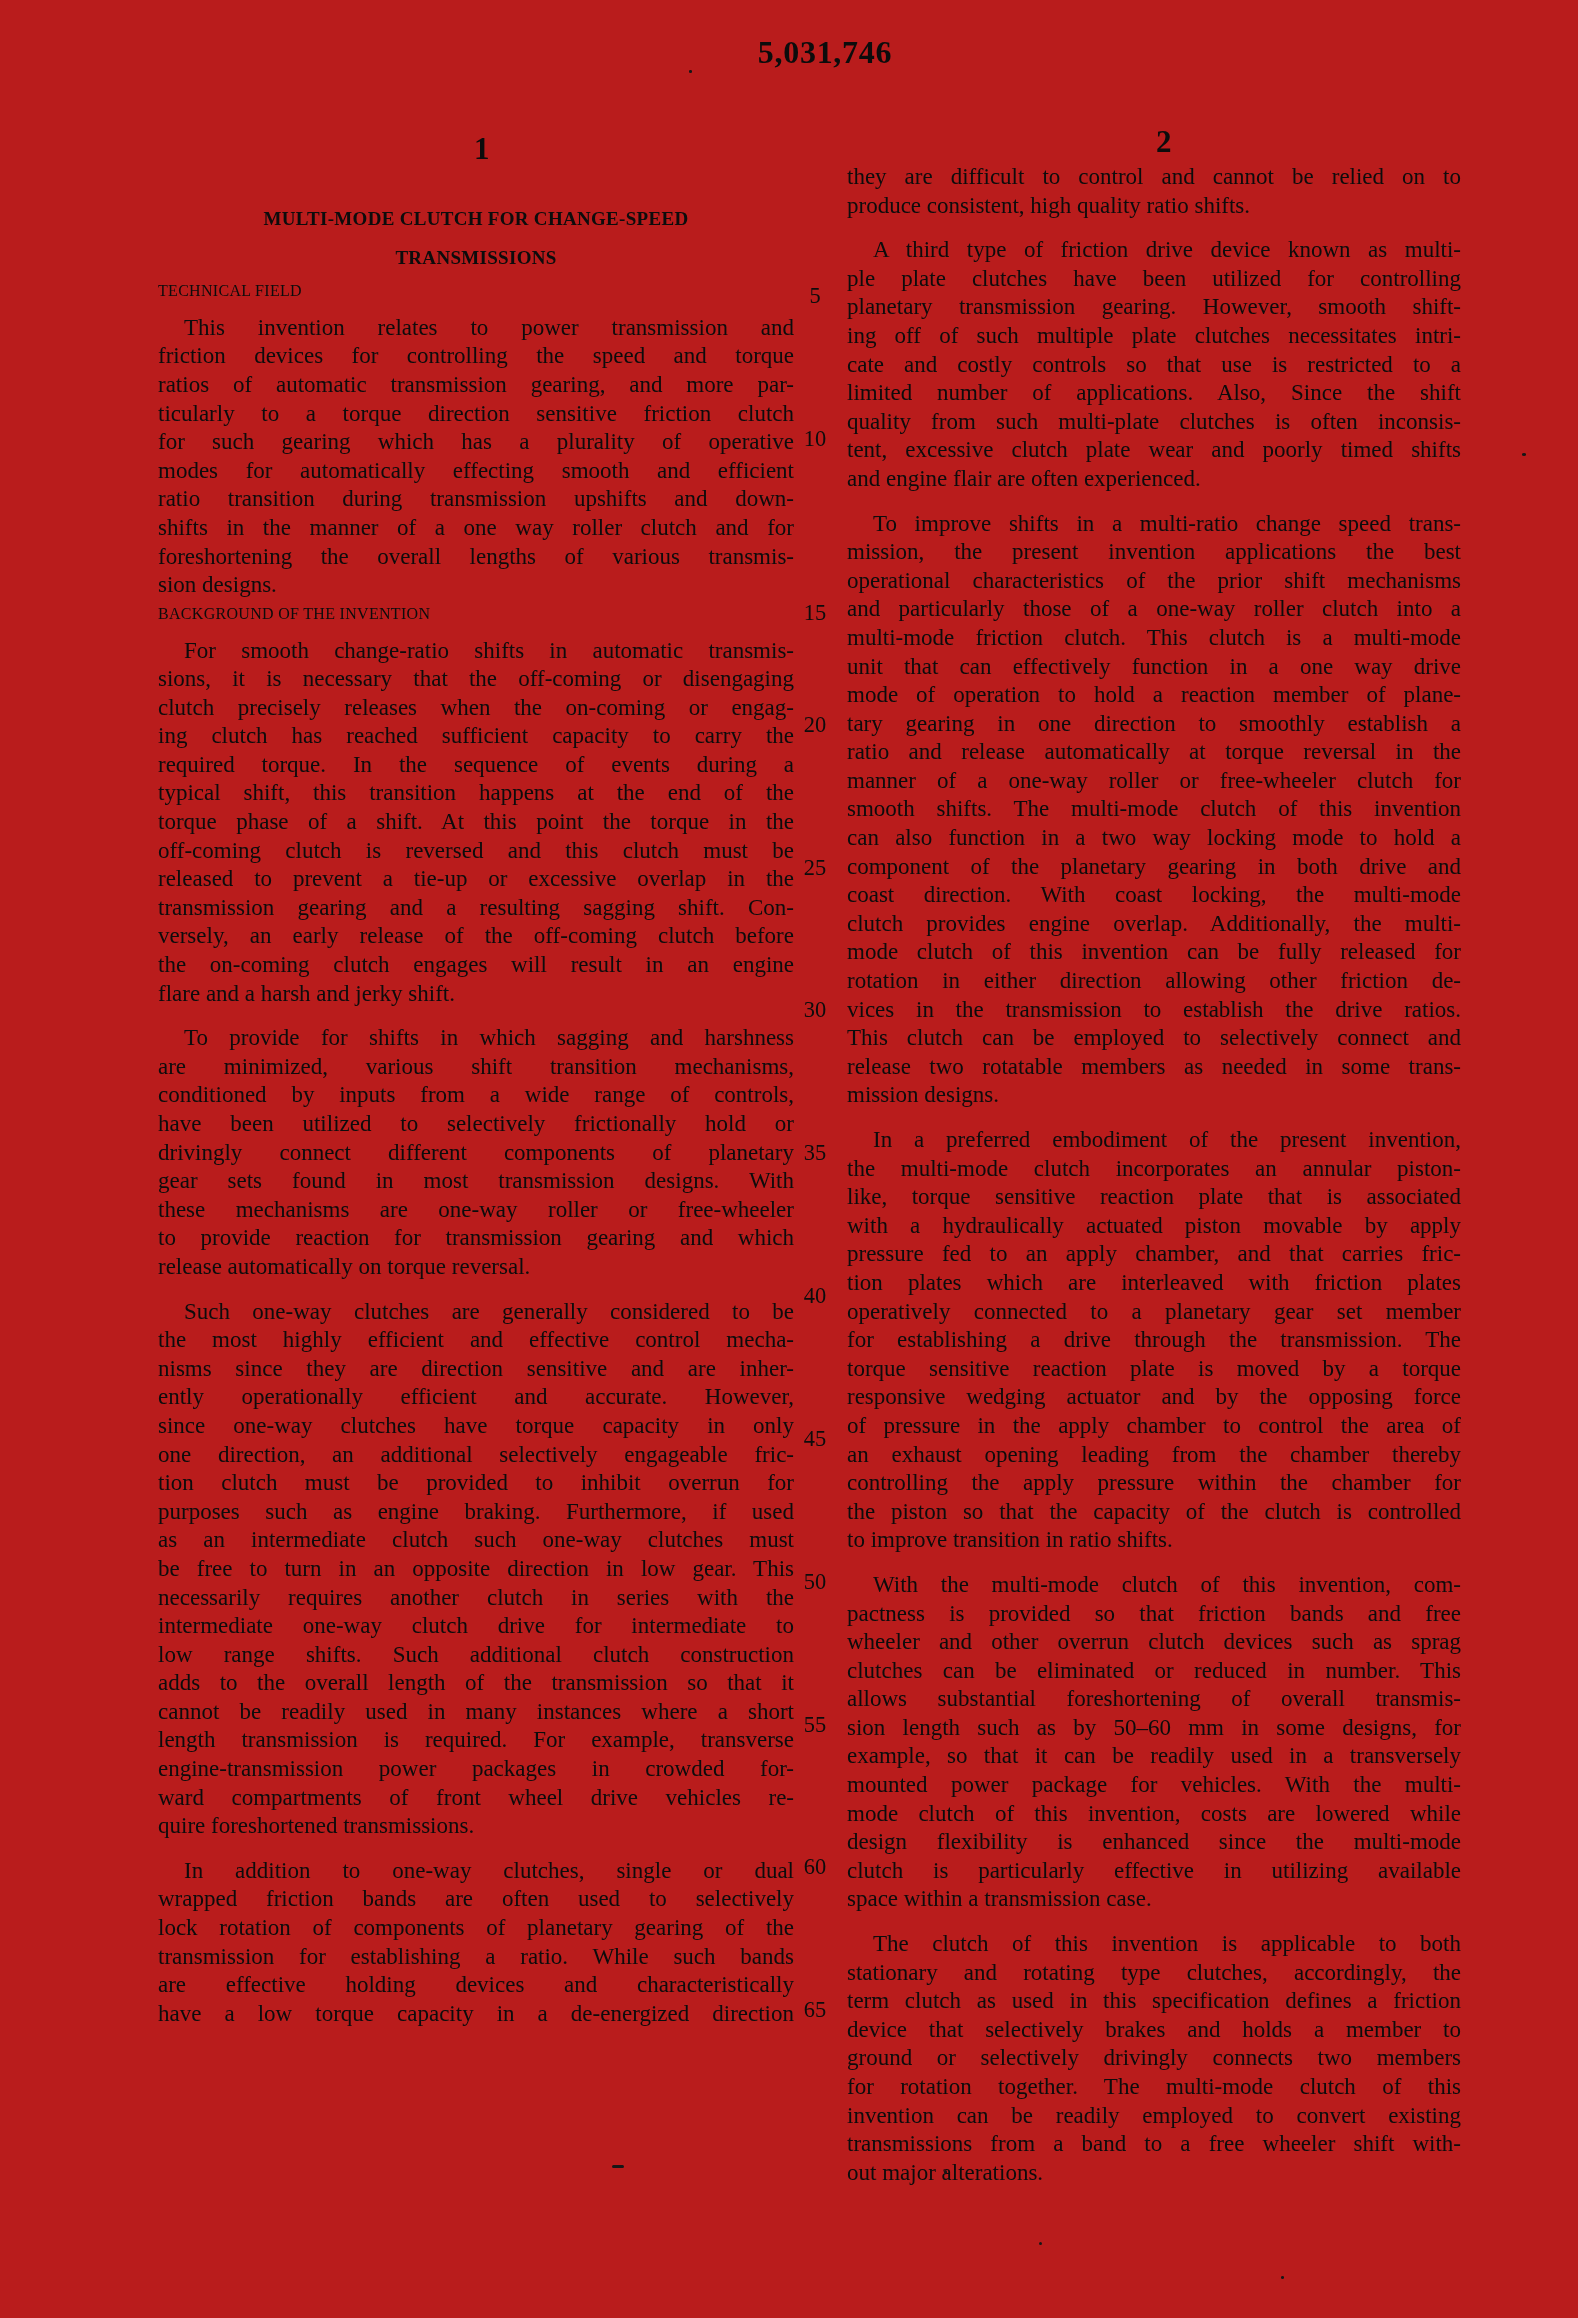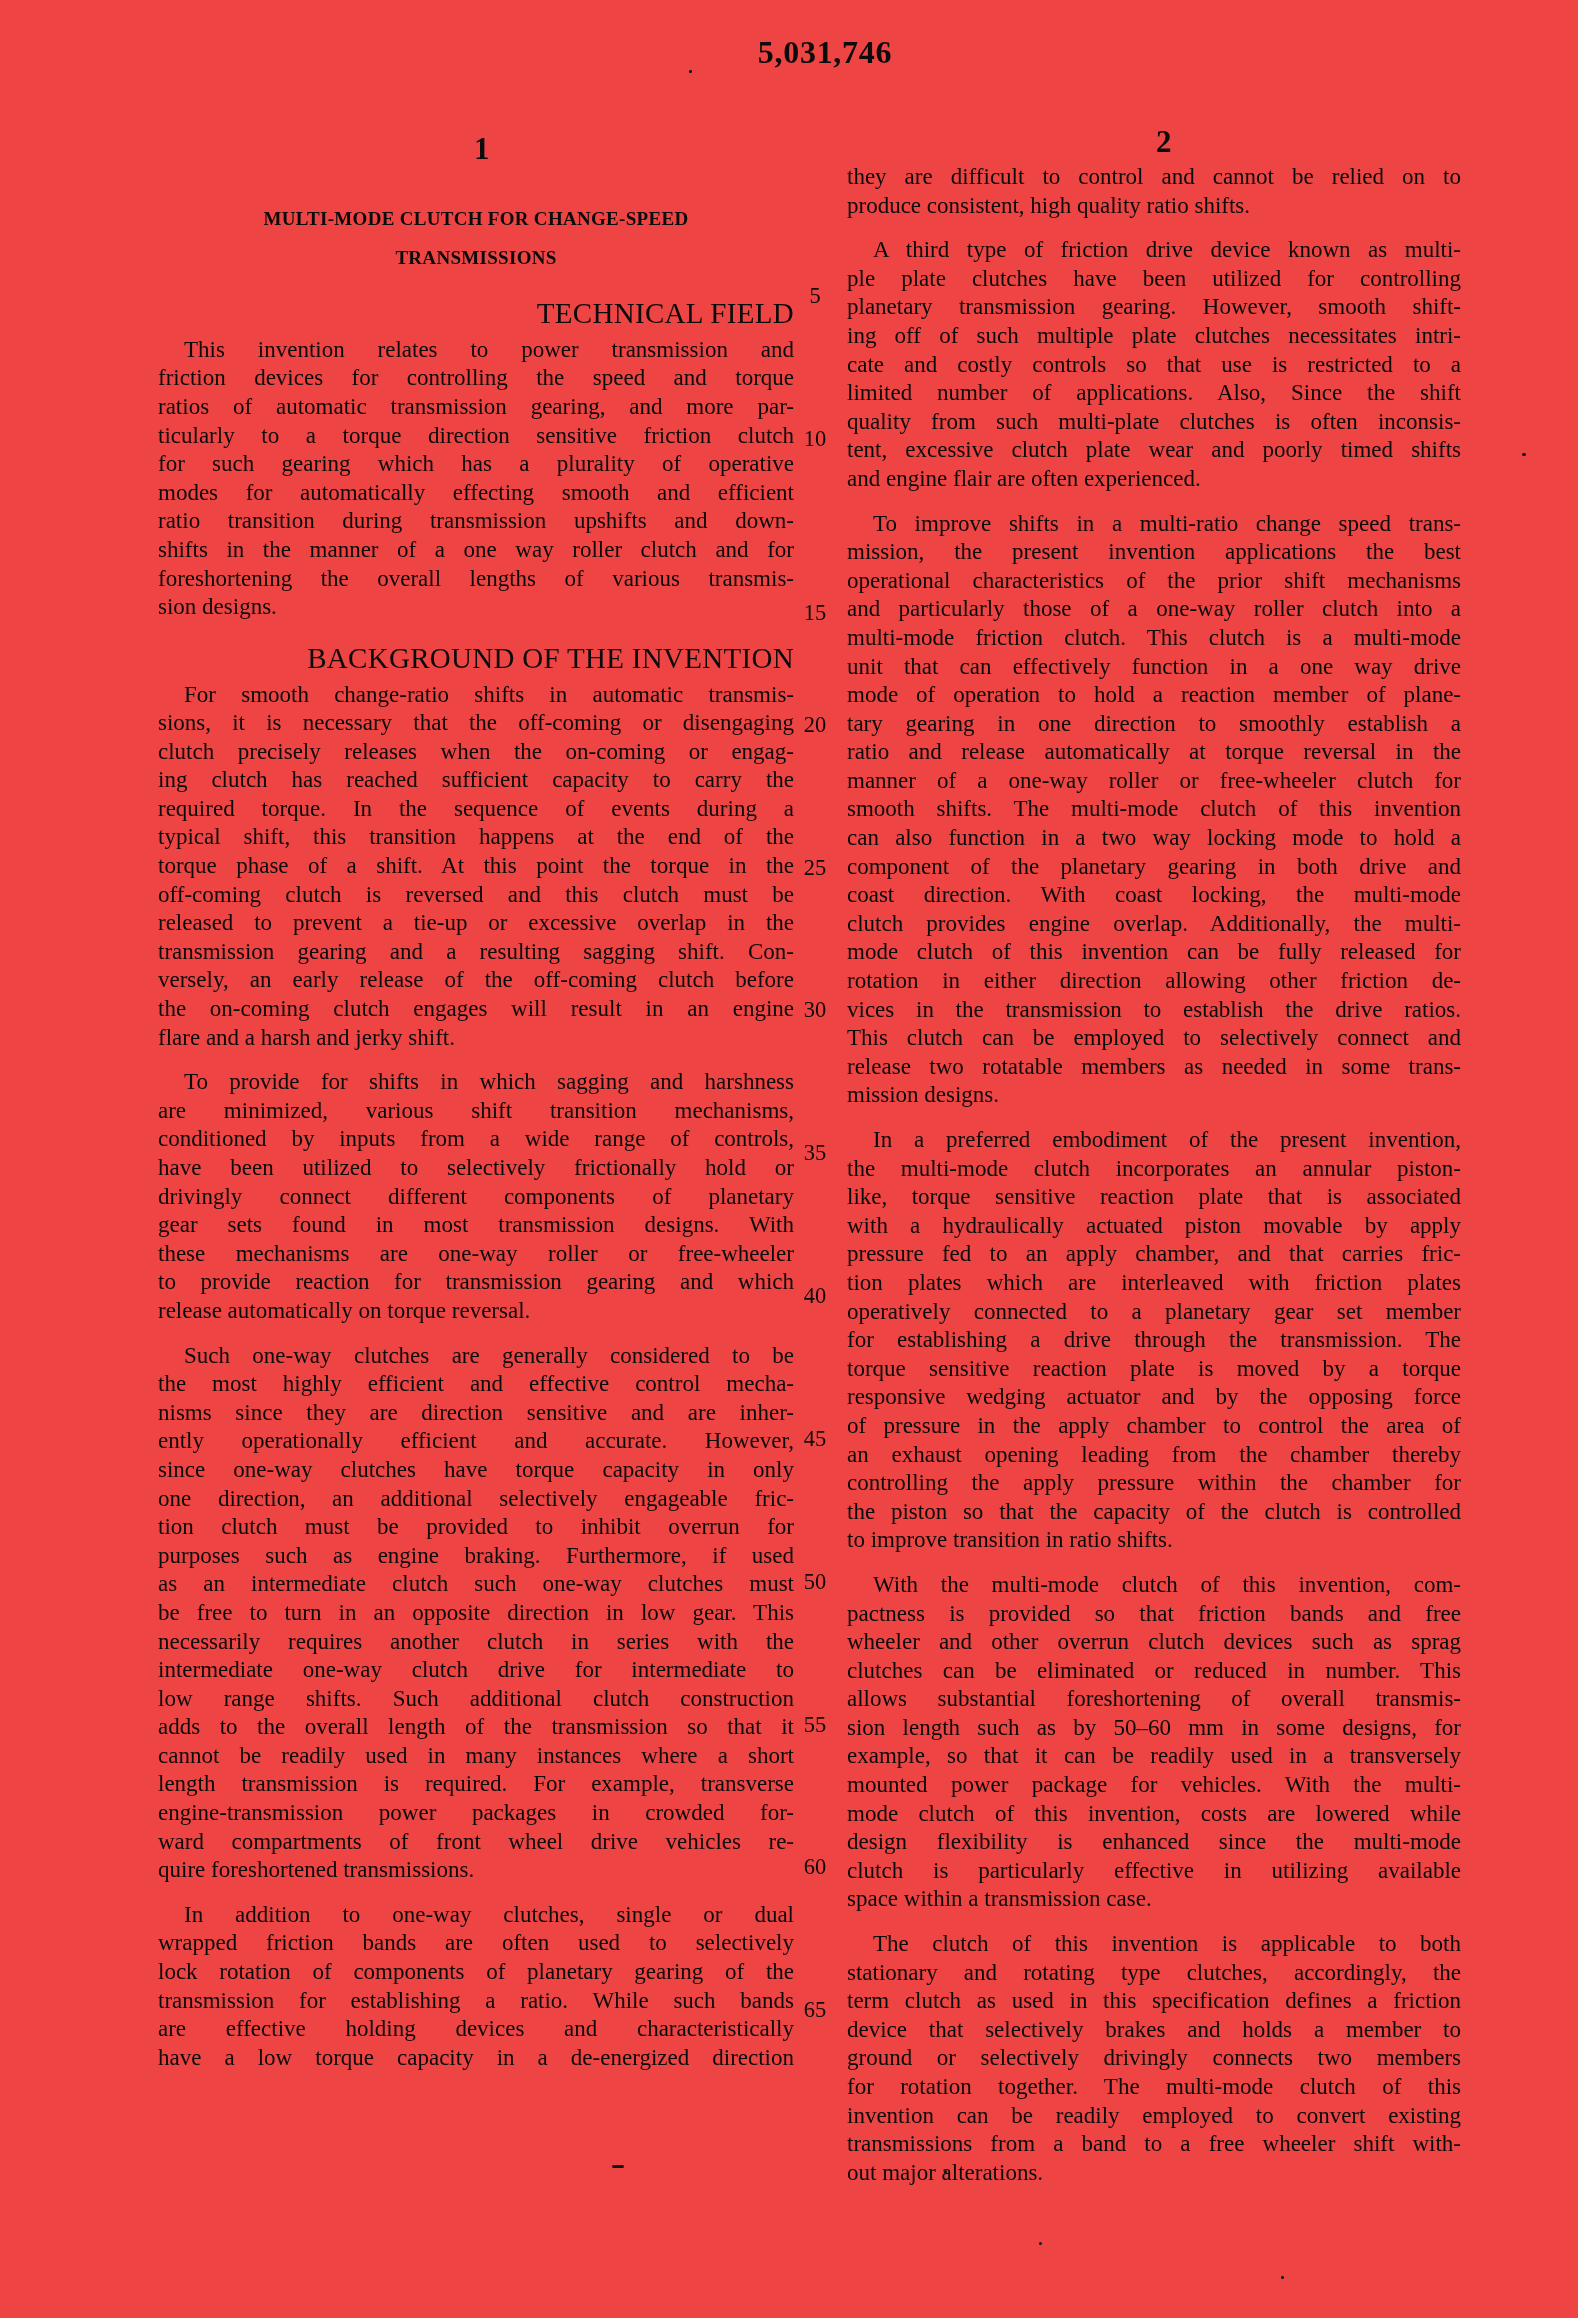--- a/index.html
+++ b/index.html
@@ -1,40 +1,40 @@
 <!DOCTYPE html>
 <html style="font-size:11px"><head>
 <meta charset="utf-8">
 <style>
   html,body{margin:0;padding:0;background:#e8e8e8;}
   .page{
     position:relative;
     width:1579px;height:2319px;
-    background:#ef4444;
+    background:#b91c1c;
     font-family:"Liberation Serif","DejaVu Serif",serif;
     color:#0c0c0c;
     overflow:hidden;
   }
   .patent-number{
     position:absolute;top:34px;left:740px;width:170px;
     text-align:center;font-size:32px;font-weight:700;letter-spacing:0.7px;
   }
   .col-num{position:absolute;font-size:31px;font-weight:700;}
   .col-num-1{left:474px;top:131px;}
   .col-num-2{left:1156px;top:124px;}
   .column{position:absolute;font-size:23px;line-height:28.6px;}
   .col-left{left:158px;top:199px;width:636px;}
   .col-right{left:847px;top:163px;width:614px;}
   .title-ln{
     text-align:center;font-size:19px;line-height:39px;
     font-weight:700;letter-spacing:0.3px;
   }
   .heading{
-    text-align:right;font-size:29px;line-height:28.6px;
-    margin-top:22px;letter-spacing:0.3px;
+    text-align:left;font-size:16px;line-height:28.6px;
+    letter-spacing:0.3px;
   }
   .para{margin-top:16px;}
   .heading + .para{margin-top:8.2px;}
   .column > .para:first-child{margin-top:0;}
   .ln{text-align:justify;text-align-last:justify;}
   .ln.end{text-align-last:left;}
   .ln.ind{padding-left:26px;}
   .gnum{
     position:absolute;left:789px;width:52px;text-align:center;
     font-size:22.4px;line-height:28.6px;

